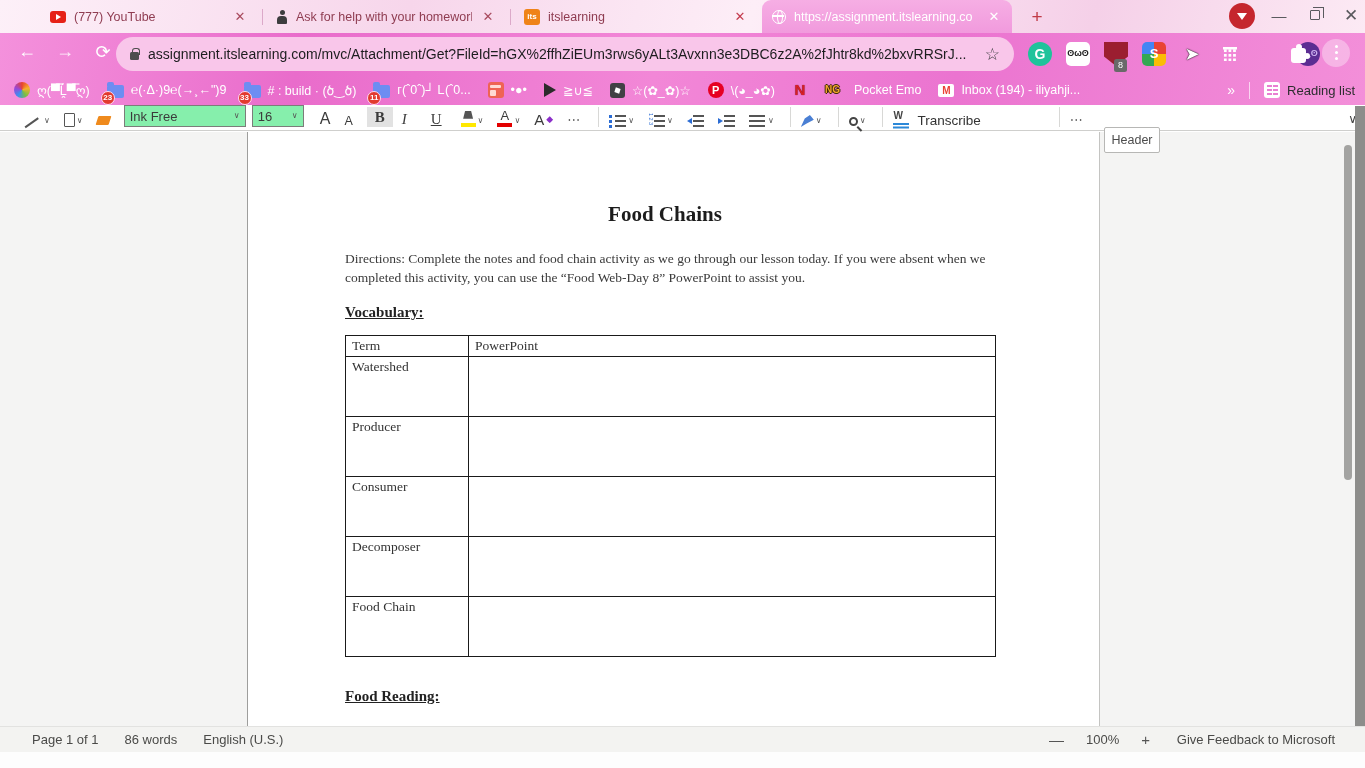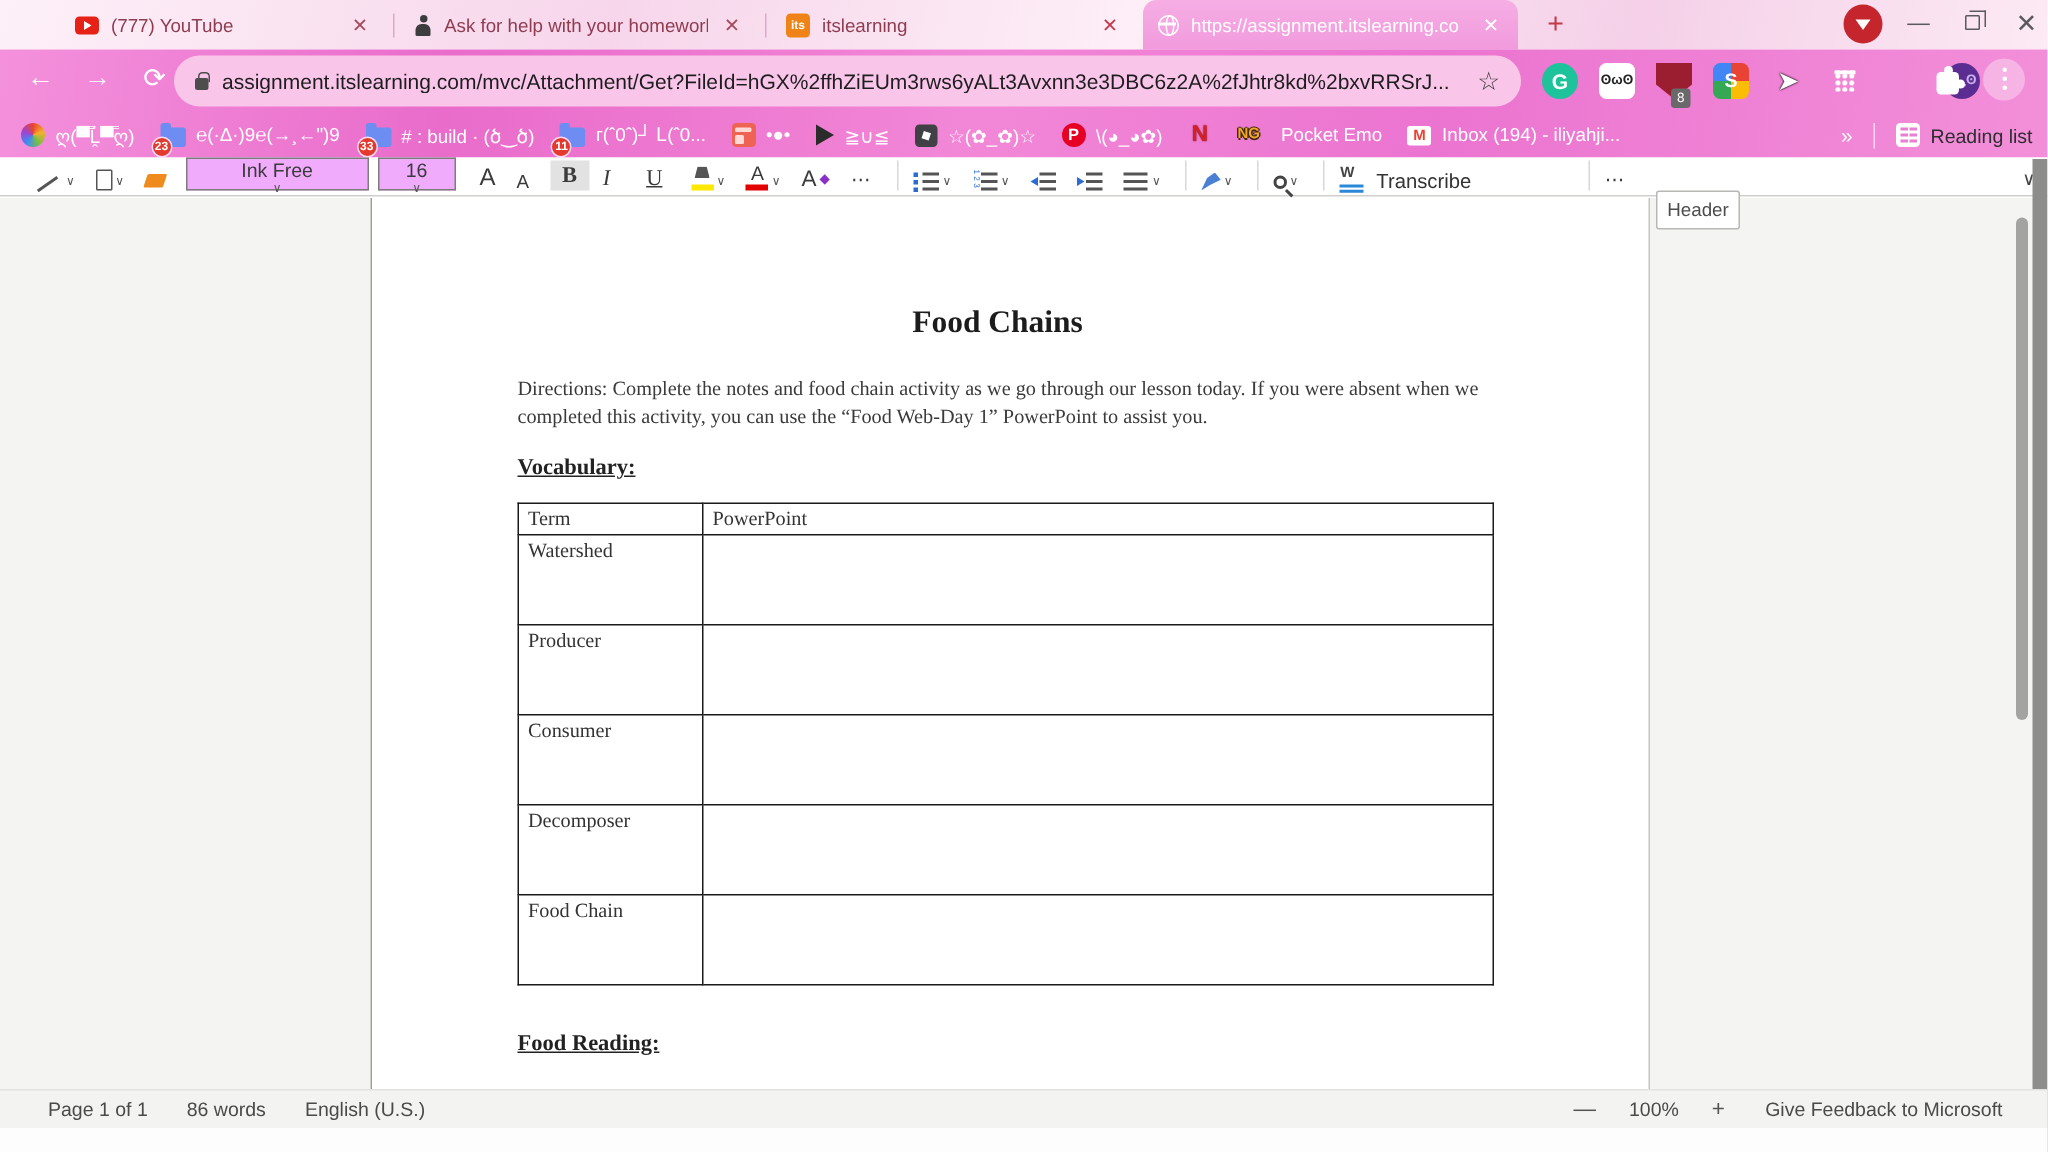--- a/index.html
+++ b/index.html
@@ -87,21 +87,21 @@
   #reading-list-label { font-size:13px; color:#2d2d2f; }
 
   
   #word-toolbar { position:absolute; left:0; top:105px; width:1365px; height:26px; background:#fff; border-bottom:1px solid #cfcfcd; display:flex; align-items:flex-end; padding:0 0 3px 26px; color:#3b3b3b; overflow:visible; }
   .tbtn { display:flex; align-items:flex-end; gap:2px; margin-right:14px; font-size:15px; line-height:1; }
   .carat { font-size:8px; color:#555; margin-bottom:2px; }
   .tb-div { width:1px; height:20px; background:#d8d8d6; margin:0 10px 0 2px; }
   .pen-line { width:16px; height:2px; background:#555; transform:rotate(-35deg) translateY(-4px); }
   .page-ic { width:11px; height:14px; border:1.4px solid #555; border-radius:1px; }
   .fmt-brush { width:13px; height:9px; background:#ef8a1d; transform:skewX(-18deg); border-radius:1px; margin-bottom:2px; }
-  .combo { display:flex; align-items:center; justify-content:space-between; border:1px solid #7c7c7a; height:22px; padding:0 5px; font-size:13px; margin-right:2px; background:#f0abfc;flex-direction:column; }
+  .combo { display:flex; align-items:center; justify-content:space-between; border:1px solid #7c7c7a; height:22px; padding:0 5px; font-size:13px; margin-right:2px; background:#86efac; }
   #font-name-combo { width:122px; }
   #font-size-combo { width:52px; margin-left:4px; margin-right:16px; }
   .bigA { font-size:16px; } .smallA { font-size:12.5px; }
   .boldB { font-weight:bold; font-family:"Liberation Serif",serif; background:#e2e2e2; padding:3px 8px 2px; margin:0 4px 0 0; }
   .italI { font-style:italic; font-family:"Liberation Serif",serif; padding:0 5px; }
   .underU { text-decoration:underline; font-family:"Liberation Serif",serif; padding:0 5px; }
   .clrbar { display:inline-block; width:15px; height:4px; margin-top:1px; }
   .stack { display:flex; flex-direction:column; align-items:center; line-height:1; }
   .hl-pen { width:10px; height:11px; background:#555; clip-path:polygon(20% 0,80% 0,100% 70%,0 70%); }
   .styleA { font-size:15px; } .diam { color:#8b2fc9; font-size:9px; margin-bottom:3px; }
@@ -343,21 +343,21 @@
       <span id="transcribe-label">Transcribe</span>
     </span>
   <span class="tb-div" style="margin-left:64px"></span>
   <span class="tbtn dots3">⋯</span>
   <span id="ribbon-collapse">∨</span>
 </div>
 
 <div id="workspace">
   <div id="doc-page" class="handw">
     <div id="doc-title">Food Chains</div>
-    <div id="doc-directions">Directions: Complete the notes and food chain activity as we go through our lesson today. If you were absent when we completed this activity, you can use the “Food Web-Day 1” PowerPoint to assist you.</div>
+    <div id="doc-directions">Directions: Complete the notes and food chain activity as we go through our lesson today. If you were absent when we completed this activity, you can use the “Food Web-Day 8” PowerPoint to assist you.</div>
     <div id="vocab-heading">Vocabulary:</div>
     <table id="vocab-table">
       <tbody>
           <tr>
         <th style="width:123px">Term</th>
         <th>PowerPoint</th>
       </tr>
       <tr>
         <td class="term">Watershed</td>
         <td></td>

